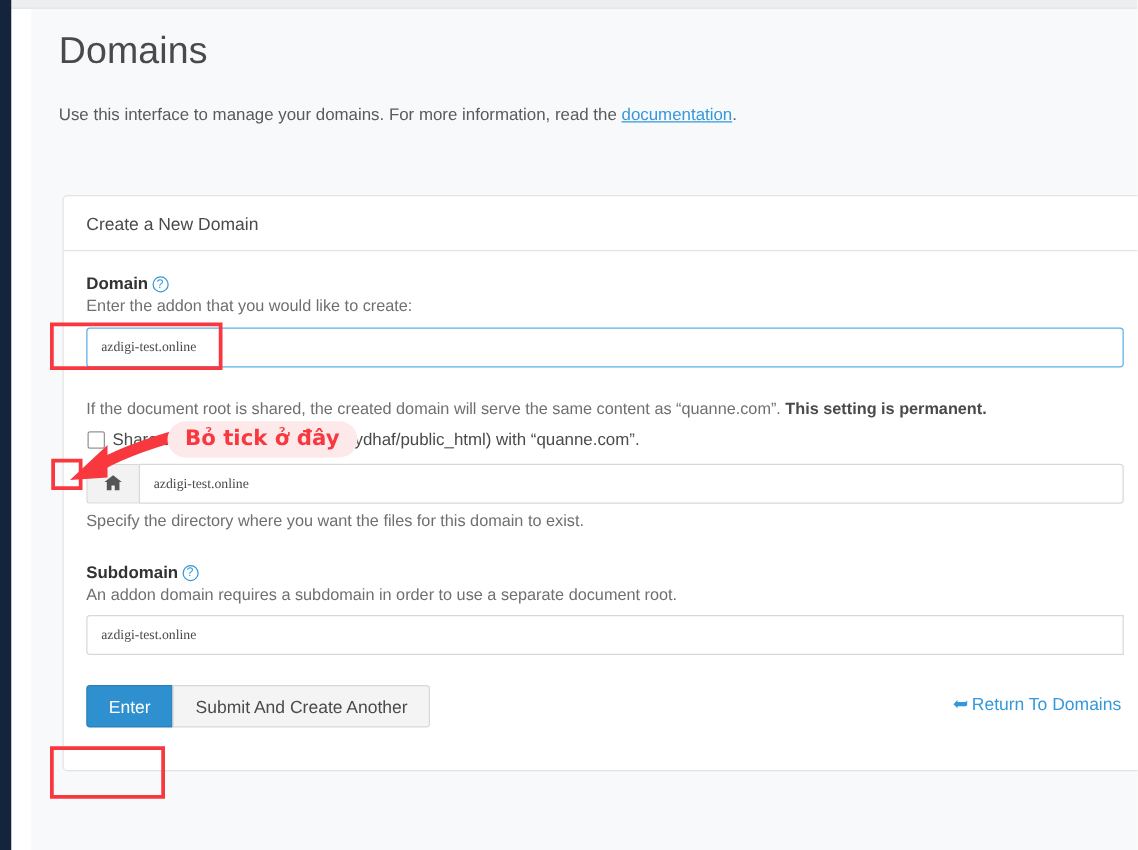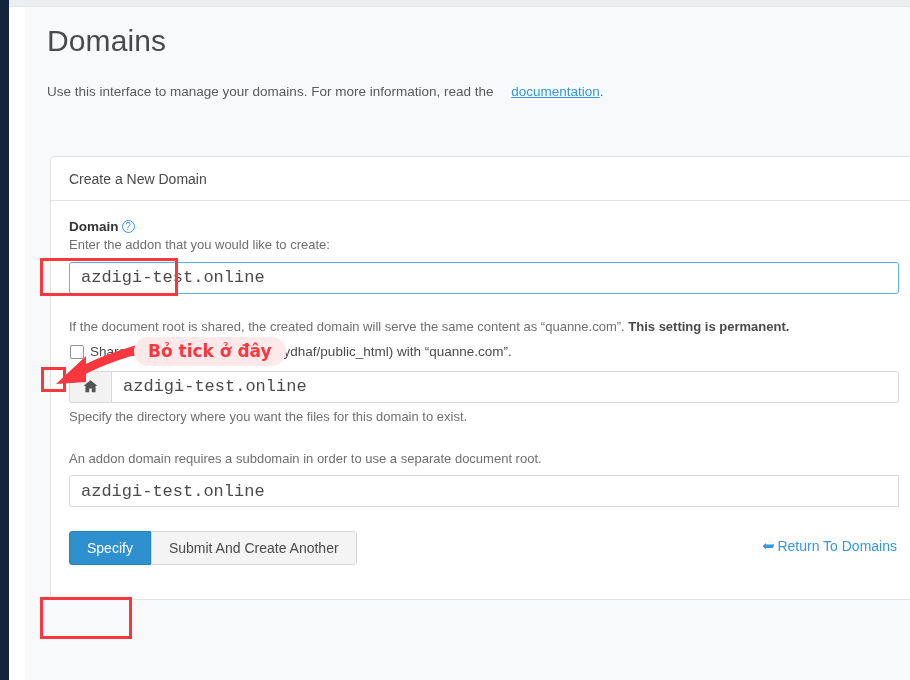--- a/index.html
+++ b/index.html
@@ -79,21 +79,20 @@
   #breadcrumb .current { color: #5a5a5a; }
 
   #intro {
     padding: 26px 0 0 5px;
     font-size: 13.5px;
     color: #5a5a5a;
   }
   #intro a {
     color: #3498db;
     text-decoration: underline;
-    margin-left: 14px;
   }
 
   
   #panel {
     position: absolute;
     left: 8px;
     top: 148px;
     width: 868px;
     background: #ffffff;
     border: 1px solid #e3e3e3;
@@ -144,22 +143,22 @@
     color: #6f6f6f;
     margin-top: 6px;
   }
 
   .txt-input {
     width: 100%;
     height: 32px;
     border: 1px solid #d6d9dc;
     border-radius: 3px;
     padding: 5px 11px;
-    font-family: Liberation Mono, monospace;
-    font-size: 17px;
+    font-family: Liberation Serif, serif;
+    font-size: 11px;
     color: #4a4a4a;
     background: #fff;
     outline: none;
   }
   .txt-input.focused {
     border-color: #5bb0e8;
   }
 
   
   .input-group {
@@ -335,28 +334,31 @@
             <svg width="15" height="15" viewBox="0 0 16 16" aria-hidden="true">
               <path fill="#555555" d="M8 1.2 0.6 7.1h2.0V14h4.0v-3.9h2.8V14h4.0V7.1h2.0z"></path>
             </svg>
           </span>
           <input class="txt-input right-round" type="text" value="azdigi-test.online" style="">
         </div>
         <div class="field-hint">Specify the directory where you want the files for this domain to exist.</div>
       </div>
 
       <div class="field-group" style="margin-top:26px;">
+        <div class="field-label">
+          <span>Subdomain</span><span class="help-icon">?</span>
+        </div>
         <div class="field-desc">An addon domain requires a subdomain in order to use a separate document root.</div>
         <div class="input-group">
           <input class="txt-input left-round" type="text" value="azdigi-test.online" style="">
         </div>
       </div>
 
       <div id="btn-row">
-        <button class="btn btn-primary">Specify</button>
+        <button class="btn btn-primary">Enter</button>
         <button class="btn btn-default">Submit And Create Another</button>
         <a href="#" id="return-link"><span class="arrow-ico">➥</span><span>Return To Domains</span></a>
       </div>
 
     </div>
   </div>
 </div>
 
 <div class="anno-box" id="anno-domain-box"></div>
 <div class="anno-box" id="anno-check-box"></div>

